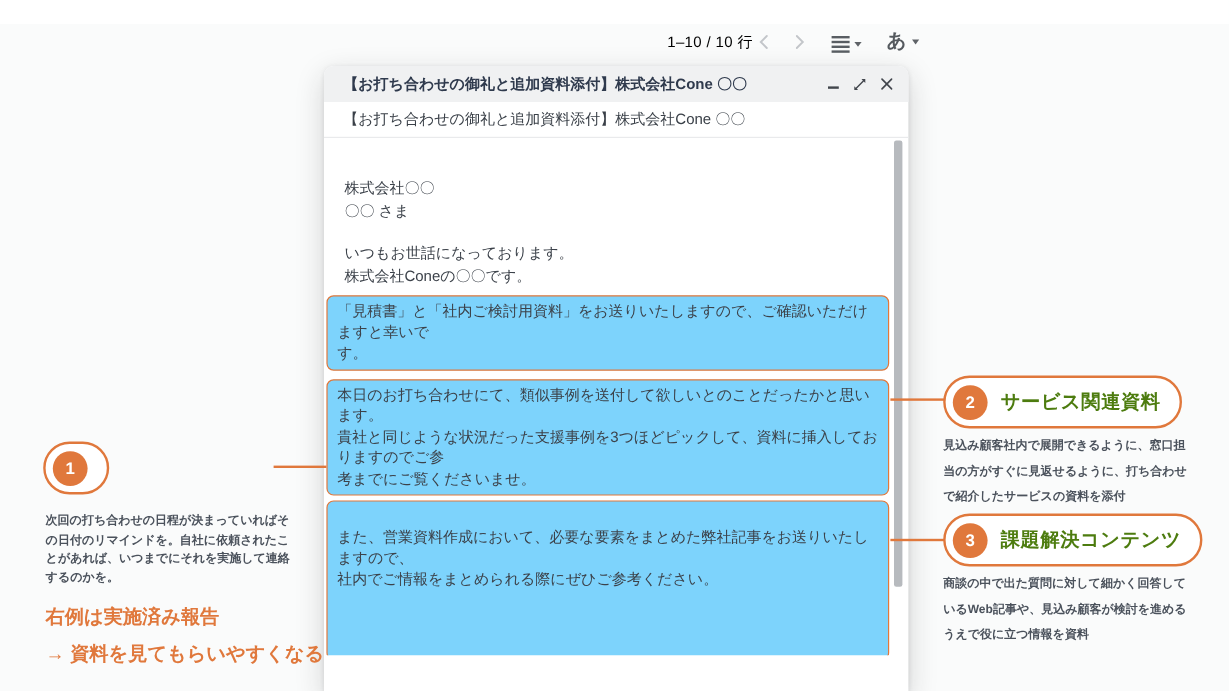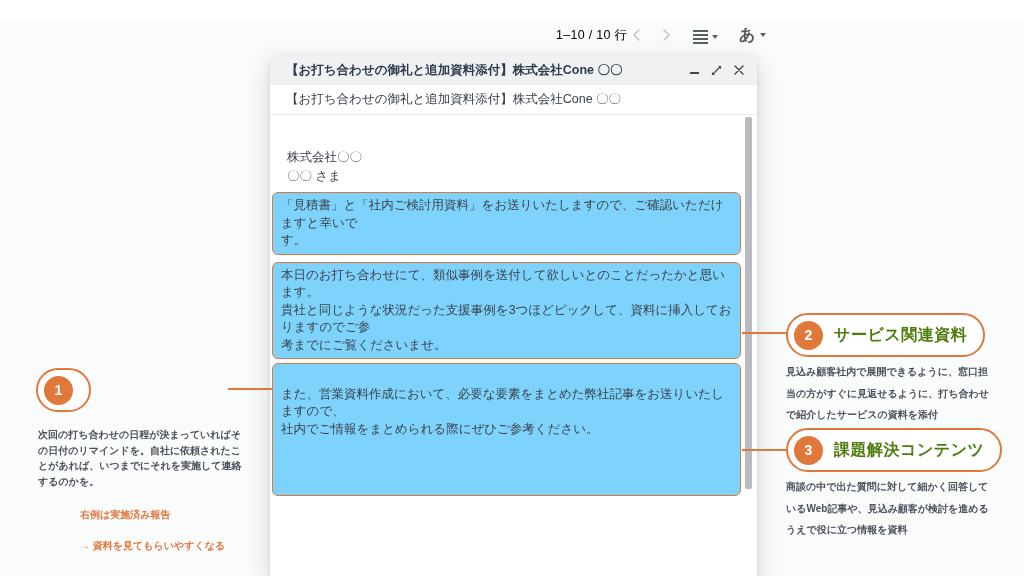--- a/index.html
+++ b/index.html
@@ -77,21 +77,21 @@
 
   .connector { position:absolute; height:2px; background:#E0783C; }
   #conn1 { left:228px; top:388px; width:44px; }
   #conn2 { left:742px; top:332px; width:46px; }
   #conn3 { left:742px; top:449px; width:46px; }
 
   .desc { position:absolute; white-space:pre-line; font-size:10px; font-weight:600; color:#4b525c; }
   #desc1 { left:38px; top:427px; width:205px; line-height:15.5px; }
   #desc2 { left:786px; top:361px; width:218px; line-height:21.5px; }
   #desc3 { left:786px; top:476px; width:218px; line-height:21.5px; }
-  .notes { position:absolute; left:38px; top:491px; font-size:10px; font-weight:700; color:#E0783C; line-height:15.5px; white-space:pre-line;margin-left:42px; }
+  .notes { position:absolute; left:38px; top:491px; font-size:16px; font-weight:700; color:#E0783C; line-height:15.5px; white-space:pre-line; }
   .notes div { margin:0; }
 </style>
 </head>
 <body>
 
 <div class="top-band"></div>
 
 <span class="pagination">1–10 / 10 行</span>
 
 <button class="tb-btn chev-left">
@@ -136,20 +136,22 @@
           </svg>
       </button>
     </div>
   </div>
 
   <div class="field-row subject-row">【お打ち合わせの御礼と追加資料添付】株式会社Cone 〇〇</div>
 
   <div class="body-area">
     <p class="email-p first">株式会社〇〇
 〇〇 さま</p>
+    <p class="email-p">いつもお世話になっております。
+株式会社Coneの〇〇です。</p>
 
     <div class="obox box-a">「見積書」と「社内ご検討用資料」をお送りいたしますので、ご確認いただけますと幸いで
 す。</div>
     <div class="obox box-b">本日のお打ち合わせにて、類似事例を送付して欲しいとのことだったかと思います。
 貴社と同じような状況だった支援事例を3つほどピックして、資料に挿入しておりますのでご参
 考までにご覧くださいませ。</div>
     <div class="obox box-c">
       <p>また、営業資料作成において、必要な要素をまとめた弊社記事をお送りいたしますので、
 社内でご情報をまとめられる際にぜひご参考ください。</p>
       

